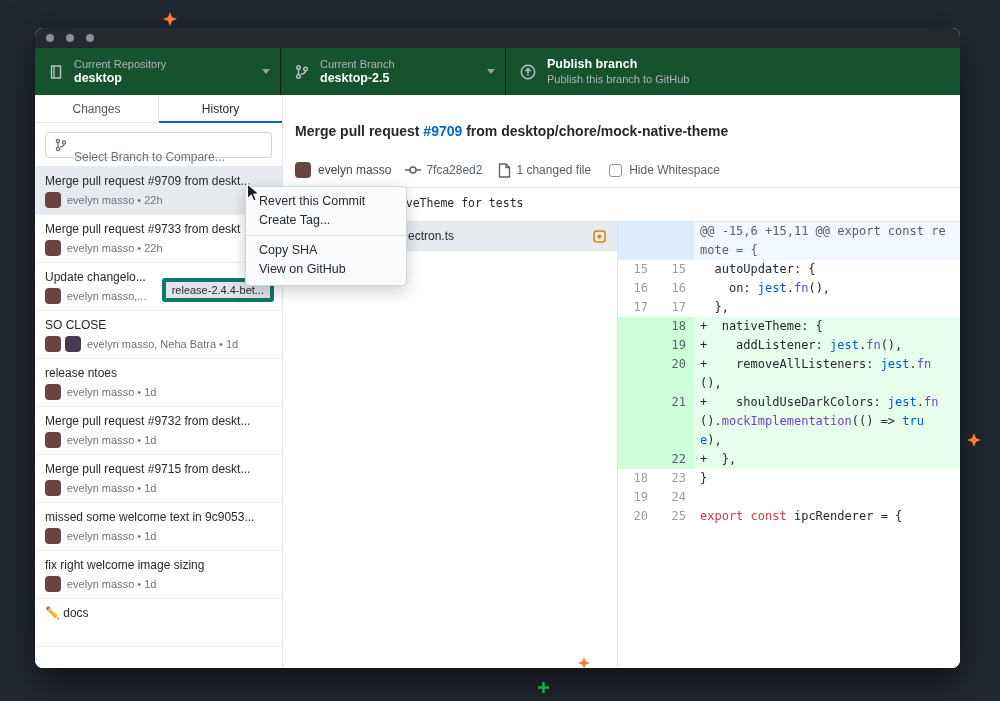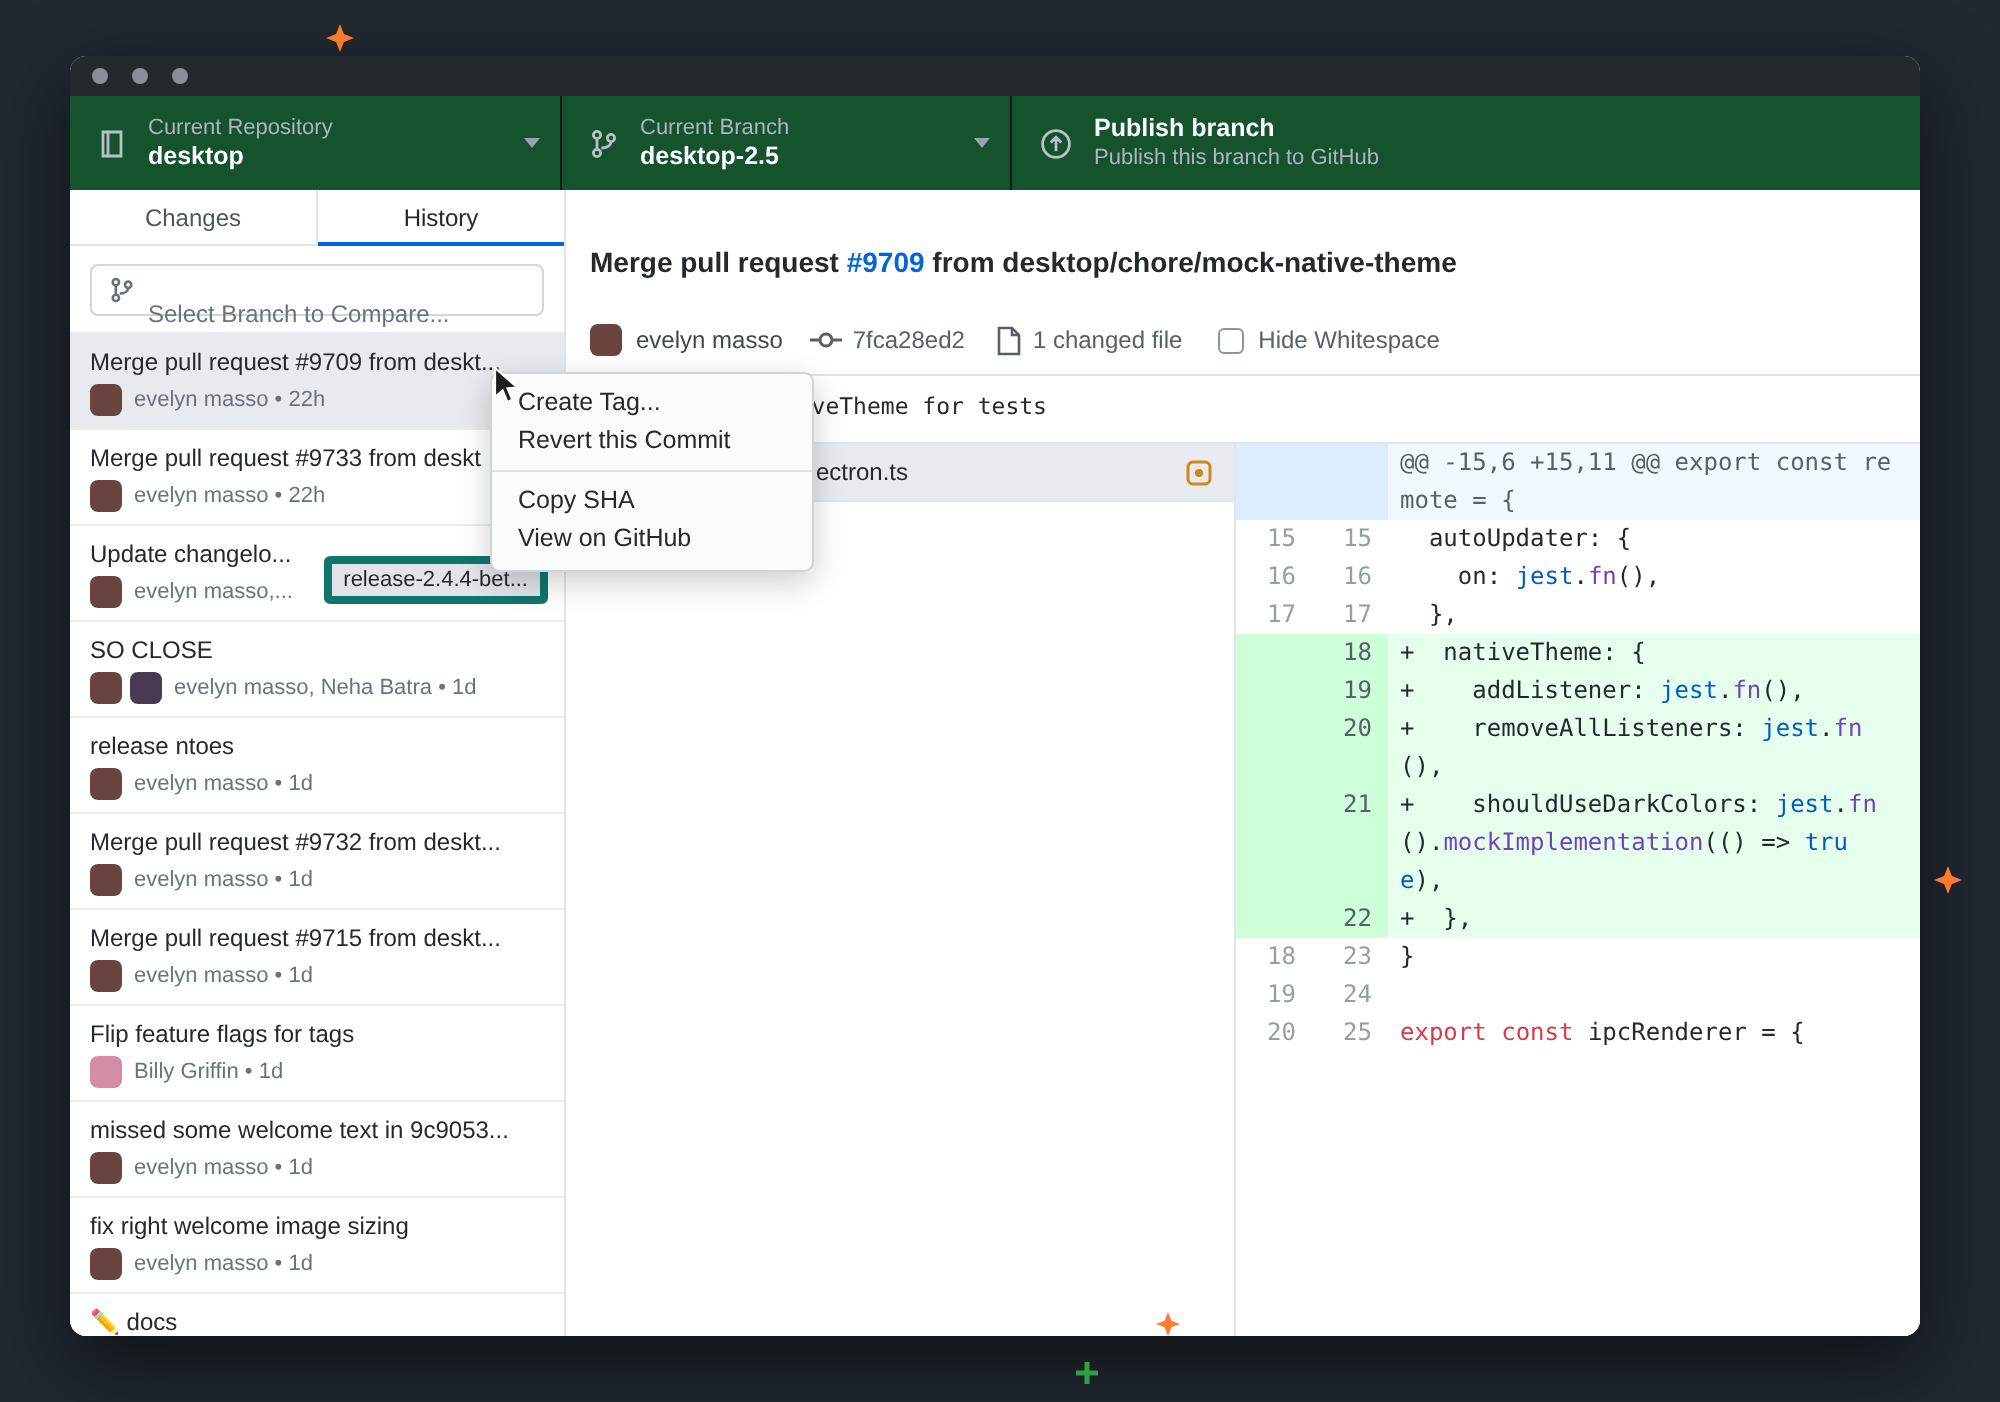--- a/index.html
+++ b/index.html
@@ -252,27 +252,20 @@
             <div class="commit-meta">
               <div class="avatar" style="background: rgb(107, 68, 64);"></div>
               <span>evelyn masso • 1d</span>
             </div>
           </div>
           <div class="commit-item">
             <div class="commit-title">Merge pull request #9715 from deskt...</div>
             <div class="commit-meta">
               <div class="avatar" style="background: rgb(107, 68, 64);"></div>
               <span>evelyn masso • 1d</span>
-            </div>
-          </div>
-          <div class="commit-item">
-            <div class="commit-title">Flip feature flags for tags</div>
-            <div class="commit-meta">
-              <div class="avatar" style="background: rgb(213, 140, 168);"></div>
-              <span>Billy Griffin • 1d</span>
             </div>
           </div>
           <div class="commit-item">
             <div class="commit-title">missed some welcome text in 9c9053...</div>
             <div class="commit-meta">
               <div class="avatar" style="background: rgb(107, 68, 64);"></div>
               <span>evelyn masso • 1d</span>
             </div>
           </div>
           <div class="commit-item">
@@ -405,22 +398,22 @@
               <div class="code">
                 <span class="code-inner"><span class="tok-kw">export</span><span class="tok-plain"> </span><span class="tok-kw">const</span><span class="tok-plain"> ipcRenderer = {</span></span>
               </div>
             </div>
           </div>
       </div>
     </div>
   </div>
 
   <div class="context-menu">
+      <div class="menu-item">Revert this Commit</div>
       <div class="menu-item">Create Tag...</div>
-      <div class="menu-item">Revert this Commit</div>
       <div class="menu-sep"></div>
       <div class="menu-item">Copy SHA</div>
       <div class="menu-item">View on GitHub</div>
     </div>
   <span class="mouse-cursor">
     <svg width="15" height="21" viewBox="0 0 15 21">
       <path d="M1.5 1 L1.5 15.5 L5.3 12.2 L7.7 18 L10.2 16.9 L7.8 11.2 L12.8 10.8 Z" fill="#1b1f23" stroke="#ffffff" stroke-width="1.1"></path>
     </svg>
   </span>
 </div>

